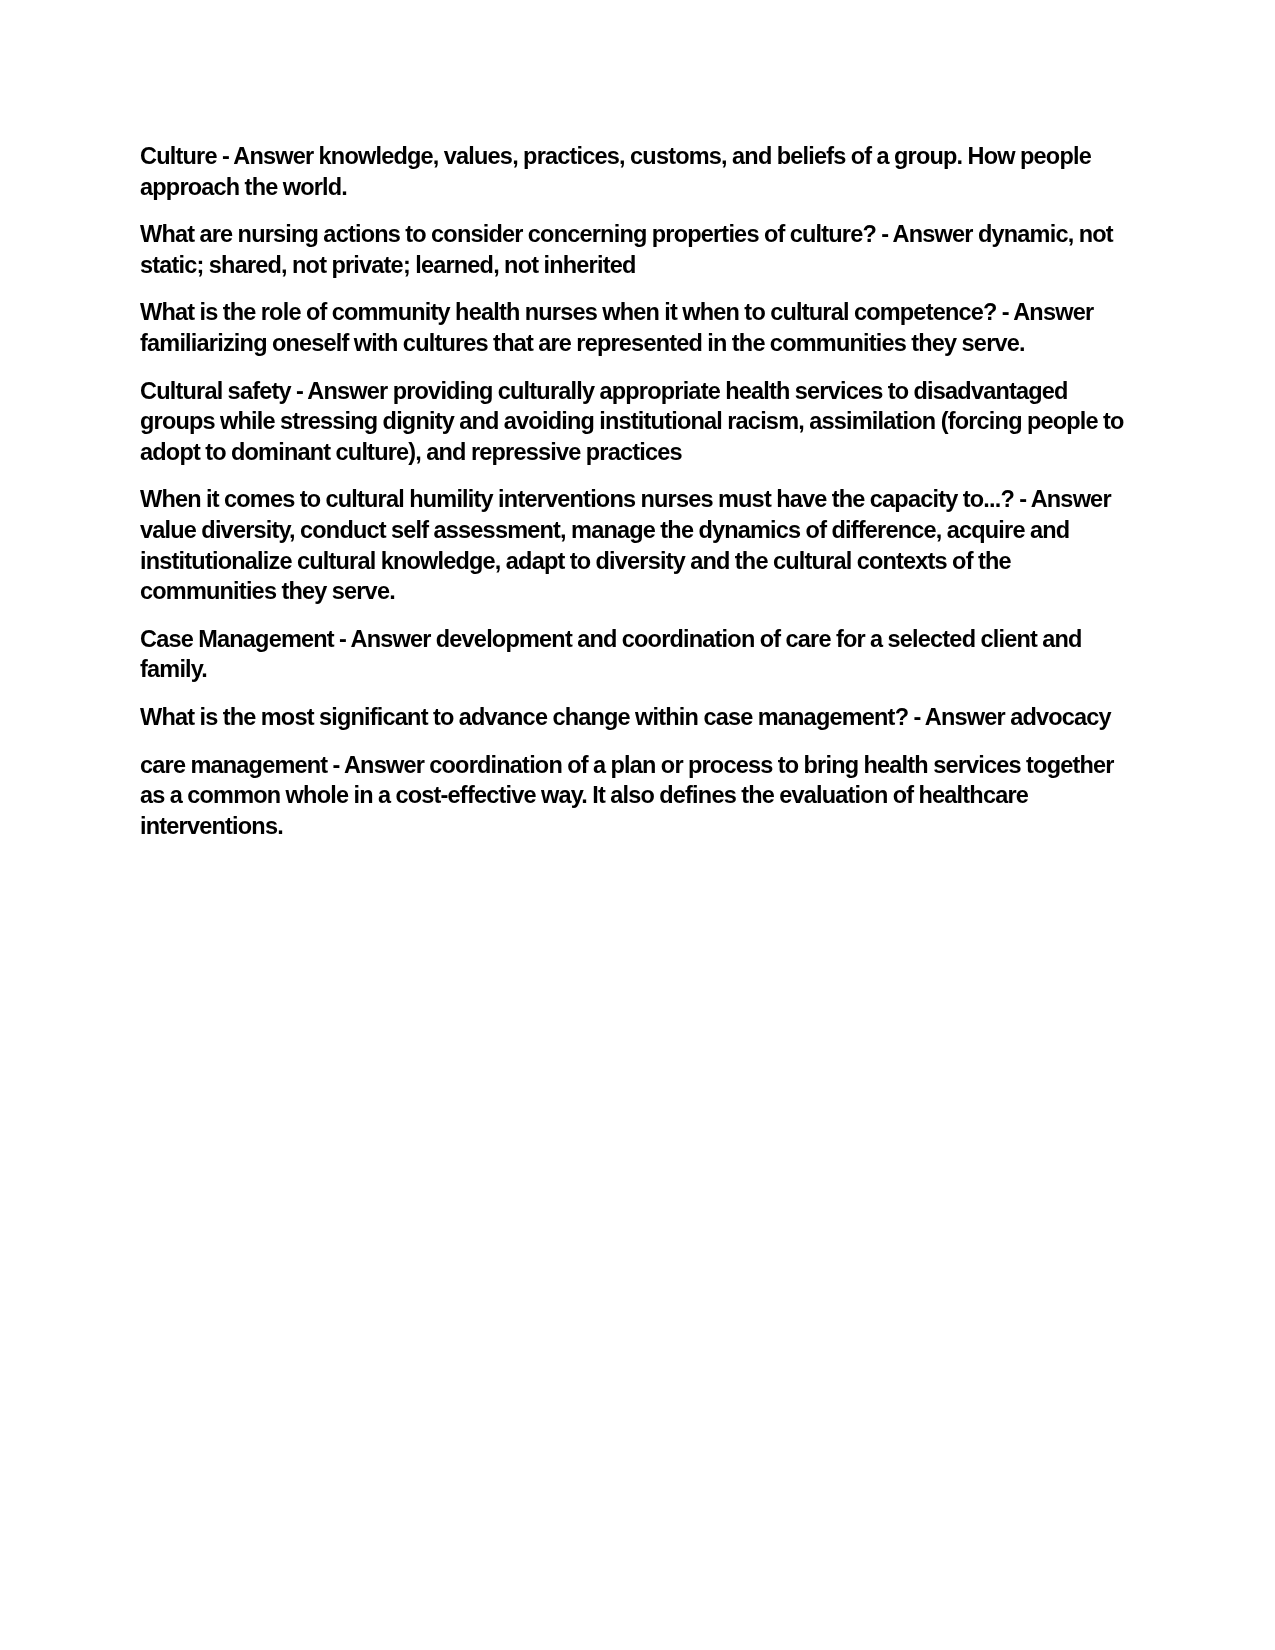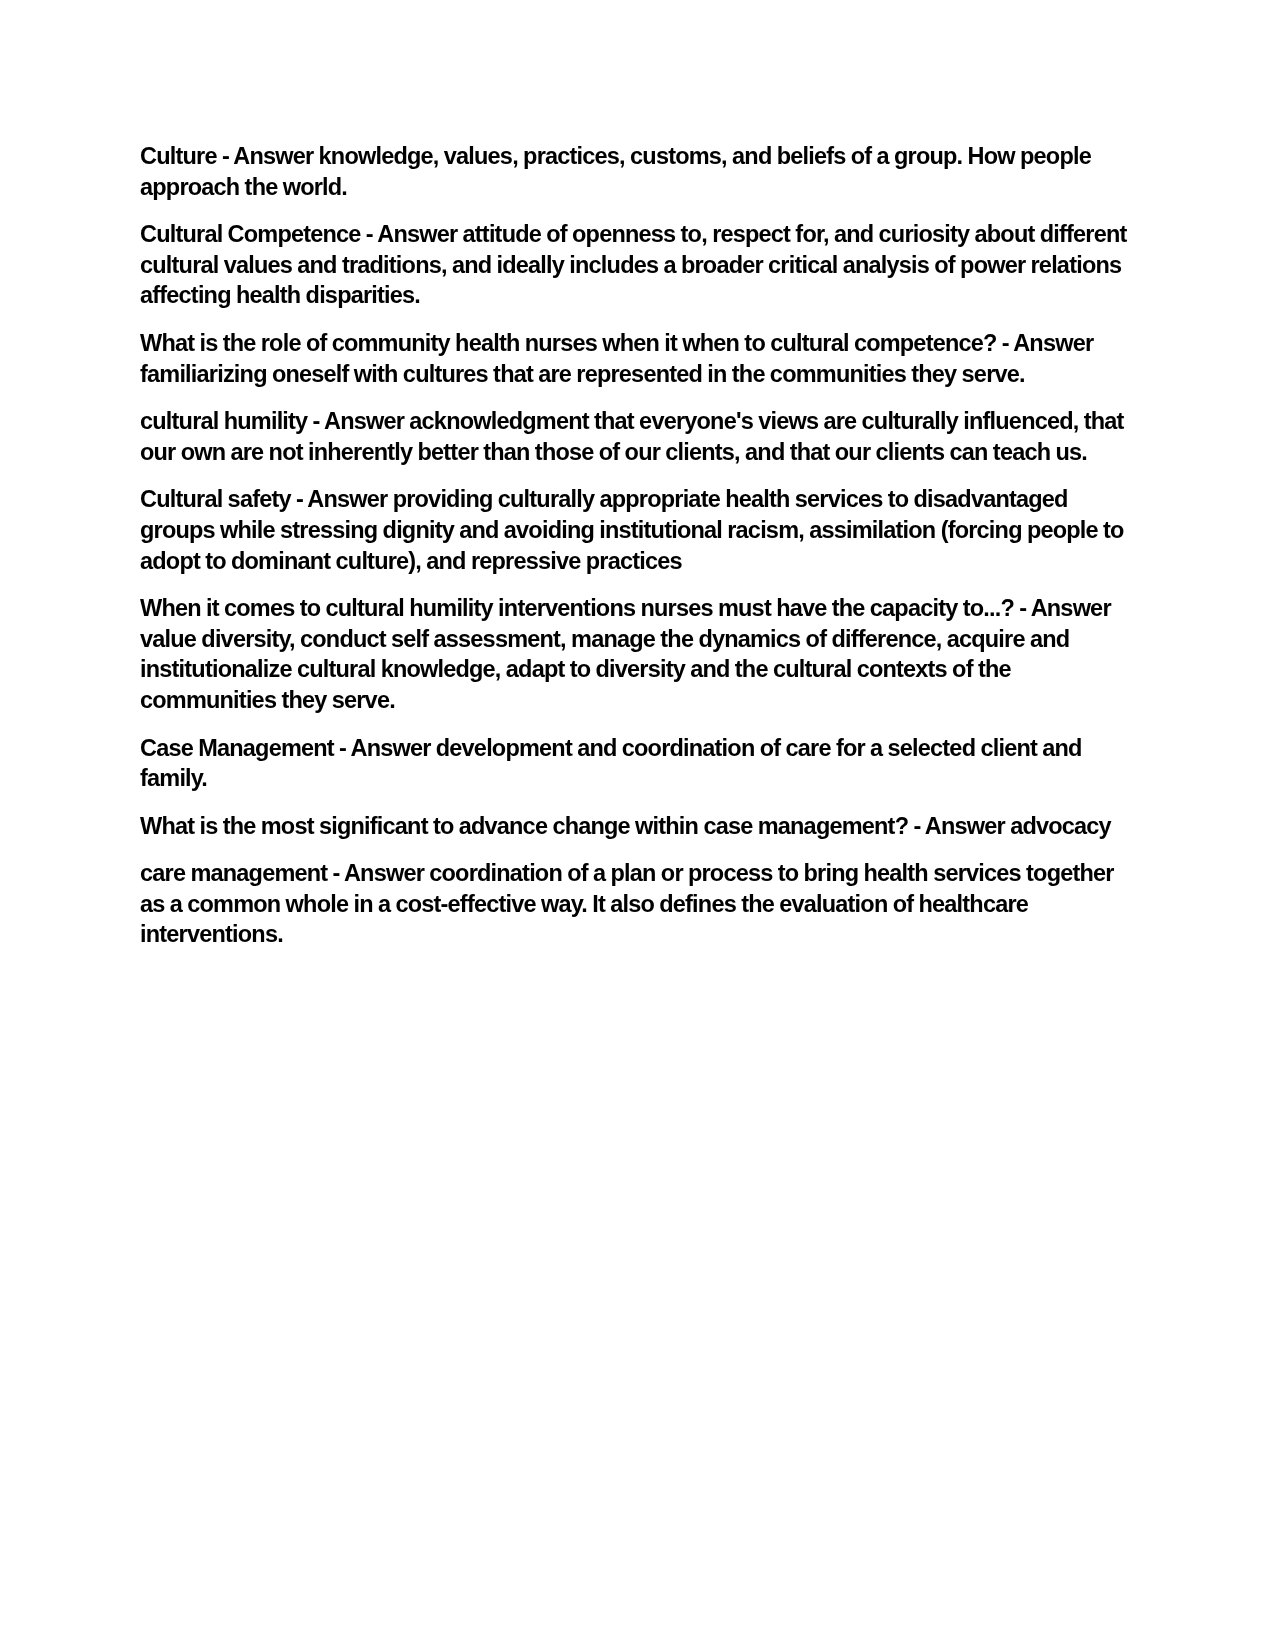--- a/index.html
+++ b/index.html
@@ -28,22 +28,21 @@
     color: #000000;
     word-spacing: -0.5px;
   }
 </style>
 </head>
 <body>
 
 <div class="page">
   <div class="doc-text">
     <p>Culture - Answer knowledge, values, practices, customs, and beliefs of a group. How people approach the world.</p>
-    <p>Cultural Competence - Answer attitude of openness to, respect for, and curiosity about different cultural values and traditions, and ideally includes a broader critical analysis of power relations affecting health disparities.</p>
+    <p>What are nursing actions to consider concerning properties of culture? - Answer dynamic, not static; shared, not private; learned, not inherited</p>
     <p>What is the role of community health nurses when it when to cultural competence? - Answer familiarizing oneself with cultures that are represented in the communities they serve.</p>
-    <p>cultural humility - Answer acknowledgment that everyone's views are culturally influenced, that our own are not inherently better than those of our clients, and that our clients can teach us.</p>
     <p>Cultural safety - Answer providing culturally appropriate health services to disadvantaged groups while stressing dignity and avoiding institutional racism, assimilation (forcing people to adopt to dominant culture), and repressive practices</p>
     <p>When it comes to cultural humility interventions nurses must have the capacity to...? - Answer value diversity, conduct self assessment, manage the dynamics of difference, acquire and institutionalize cultural knowledge, adapt to diversity and the cultural contexts of the communities they serve.</p>
     <p>Case Management - Answer development and coordination of care for a selected client and family.</p>
     <p>What is the most significant to advance change within case management? - Answer advocacy</p>
     <p>care management - Answer coordination of a plan or process to bring health services together as a common whole in a cost-effective way. It also defines the evaluation of healthcare interventions.</p>
   </div>
 </div>
 
 </body></html>

